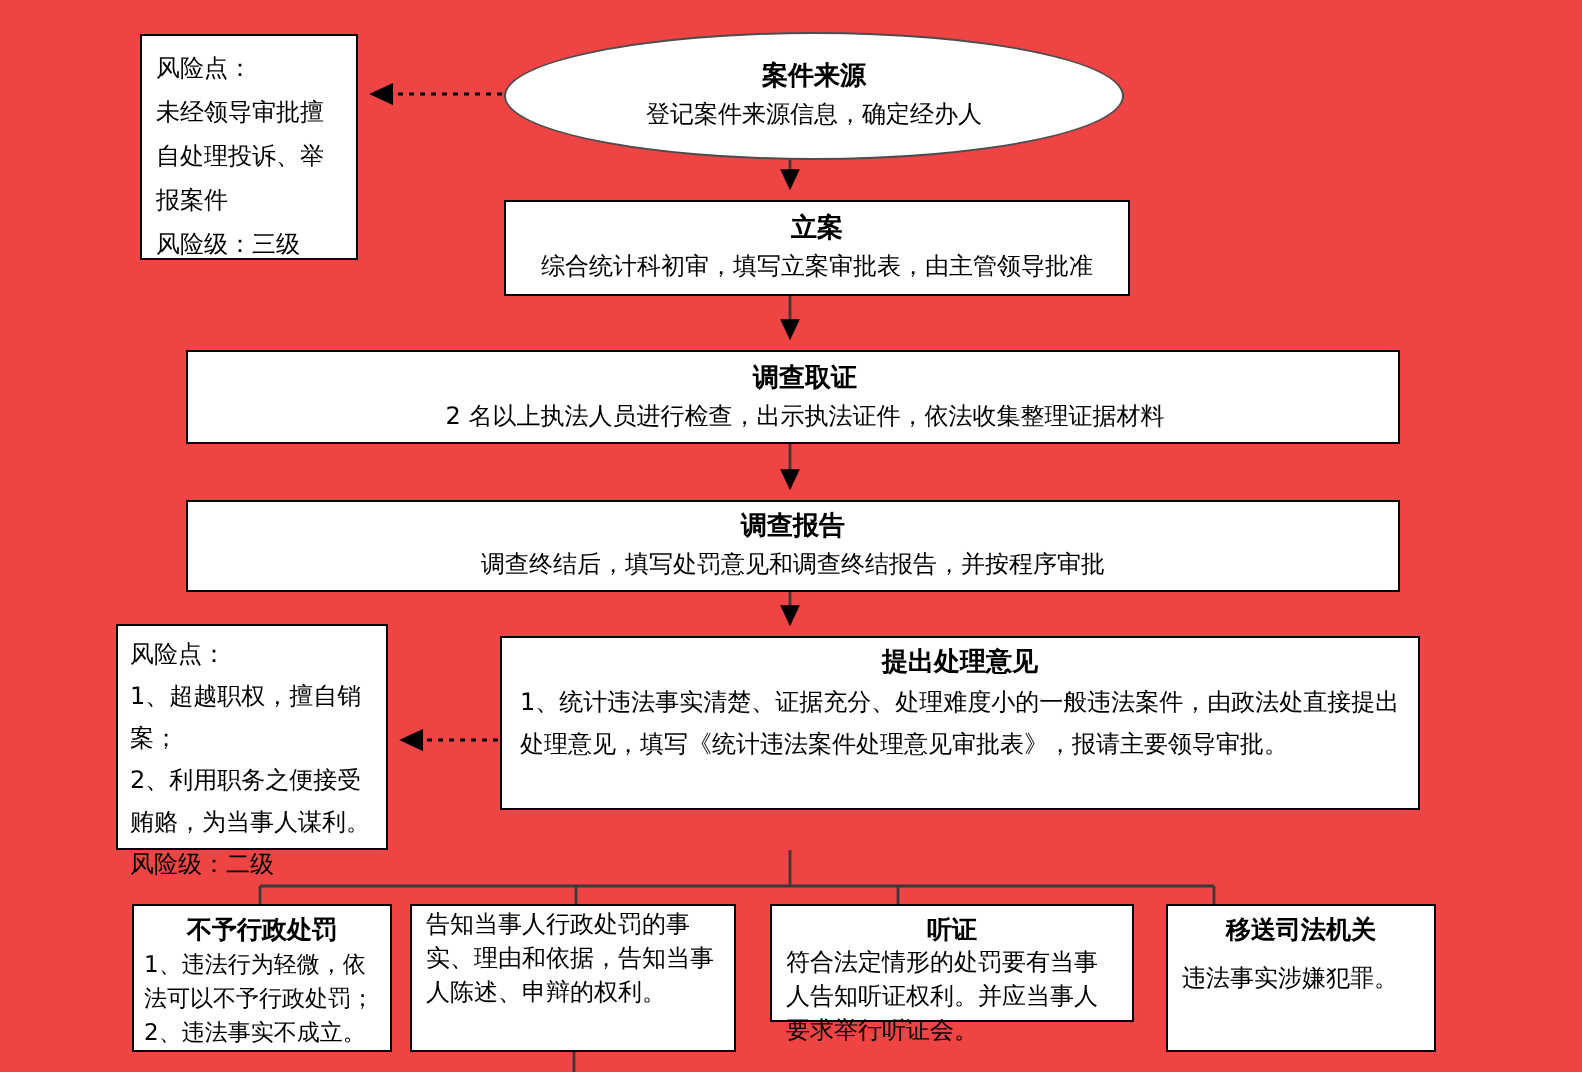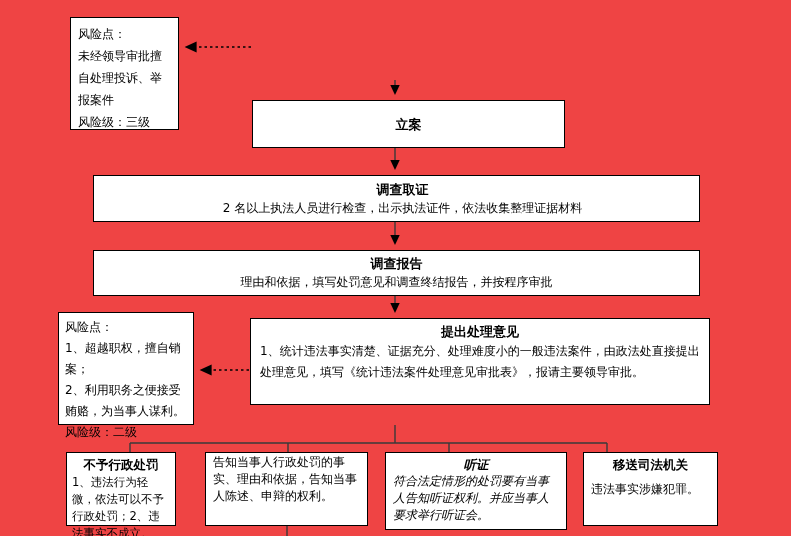--- a/index.html
+++ b/index.html
@@ -51,57 +51,62 @@
 
     <line x1="287" y1="526" x2="287" y2="536" stroke="#3a3a3a" stroke-width="1.4"></line>
   </svg>
 
   <div class="box riskbox" style="left:70px;top:17px;width:109px;height:113px;">
     <div>风险点：</div>
     <div>未经领导审批擅自处理投诉、举报案件</div>
     <div>风险级：三级</div>
   </div>
 
+  <div class="ellipse" style="left:252px;top:16px;width:310px;height:64px;">
+    <div class="node-title">案件来源</div>
+    <div class="node-desc">登记案件来源信息，确定经办人</div>
+  </div>
 
   <div class="box flowbox" style="left:252px;top:100px;width:313px;height:48px;">
     <div class="node-title">立案</div>
+    <div class="node-desc">综合统计科初审，填写立案审批表，由主管领导批准</div>
   </div>
 
   <div class="box flowbox" style="left:93px;top:175px;width:607px;height:47px;padding-left:12px;">
     <div class="node-title">调查取证</div>
     <div class="node-desc">2 名以上执法人员进行检查，出示执法证件，依法收集整理证据材料</div>
   </div>
 
   <div class="box flowbox" style="left:93px;top:250px;width:607px;height:46px;">
     <div class="node-title">调查报告</div>
-    <div class="node-desc">理由和依据，填写处罚意见和调查终结报告，并按程序审批</div>
+    <div class="node-desc">调查终结后，填写处罚意见和调查终结报告，并按程序审批</div>
   </div>
 
   <div class="box riskbox" style="left:58px;top:312px;width:136px;height:113px;line-height:21px;padding:4px 6px;">
     <div>风险点：</div>
     <div>1、超越职权，擅自销案；</div>
     <div>2、利用职务之便接受贿赂，为当事人谋利。</div>
     <div>风险级：二级</div>
   </div>
 
   <div class="box" style="left:250px;top:318px;width:460px;height:87px;padding-top:4px;">
     <div class="node-title">提出处理意见</div>
     <div class="opinion-body">1、统计违法事实清楚、证据充分、处理难度小的一般违法案件，由政法处直接提出处理意见，填写《统计违法案件处理意见审批表》，报请主要领导审批。</div>
   </div>
 
-  <div class="box outcome" style="left:66px;top:452px;width:110px;height:74px;">
+  <div class="box outcome" style="left:66px;top:452px;width:130px;height:74px;">
     <div class="node-title">不予行政处罚</div>
     <div class="outcome-body">1、违法行为轻微，依法可以不予行政处罚；2、违法事实不成立。</div>
   </div>
 
   <div class="box outcome" style="left:205px;top:452px;width:163px;height:74px;">
     <div class="outcome-body" style="font-size:12px;padding:1px 7px 0 7px;">告知当事人行政处罚的事实、理由和依据，告知当事人陈述、申辩的权利。</div>
   </div>
 
-  <div class="box outcome" style="left:385px;top:452px;width:182px;height:78px;font-style:italic;">
+  <div class="box outcome" style="left:385px;top:452px;width:182px;height:59px;">
     <div class="node-title">听证</div>
     <div class="outcome-body" style="font-size:12px;padding:0 7px;">符合法定情形的处罚要有当事人告知听证权利。并应当事人要求举行听证会。</div>
   </div>
 
   <div class="box outcome" style="left:583px;top:452px;width:135px;height:74px;">
     <div class="node-title">移送司法机关</div>
     <div class="outcome-body" style="font-size:12px;padding:8px 7px 0 7px;">违法事实涉嫌犯罪。</div>
   </div>
 
 </div>

